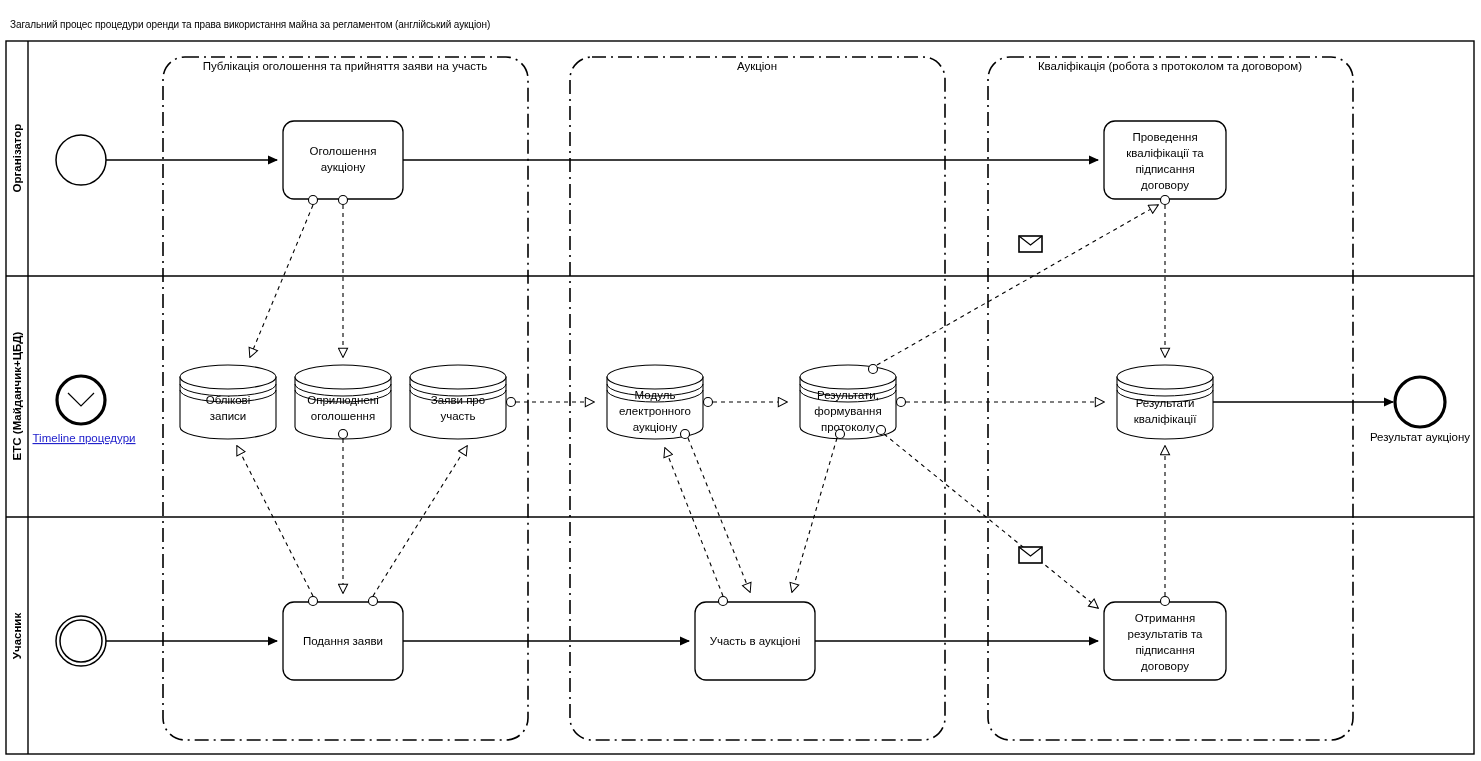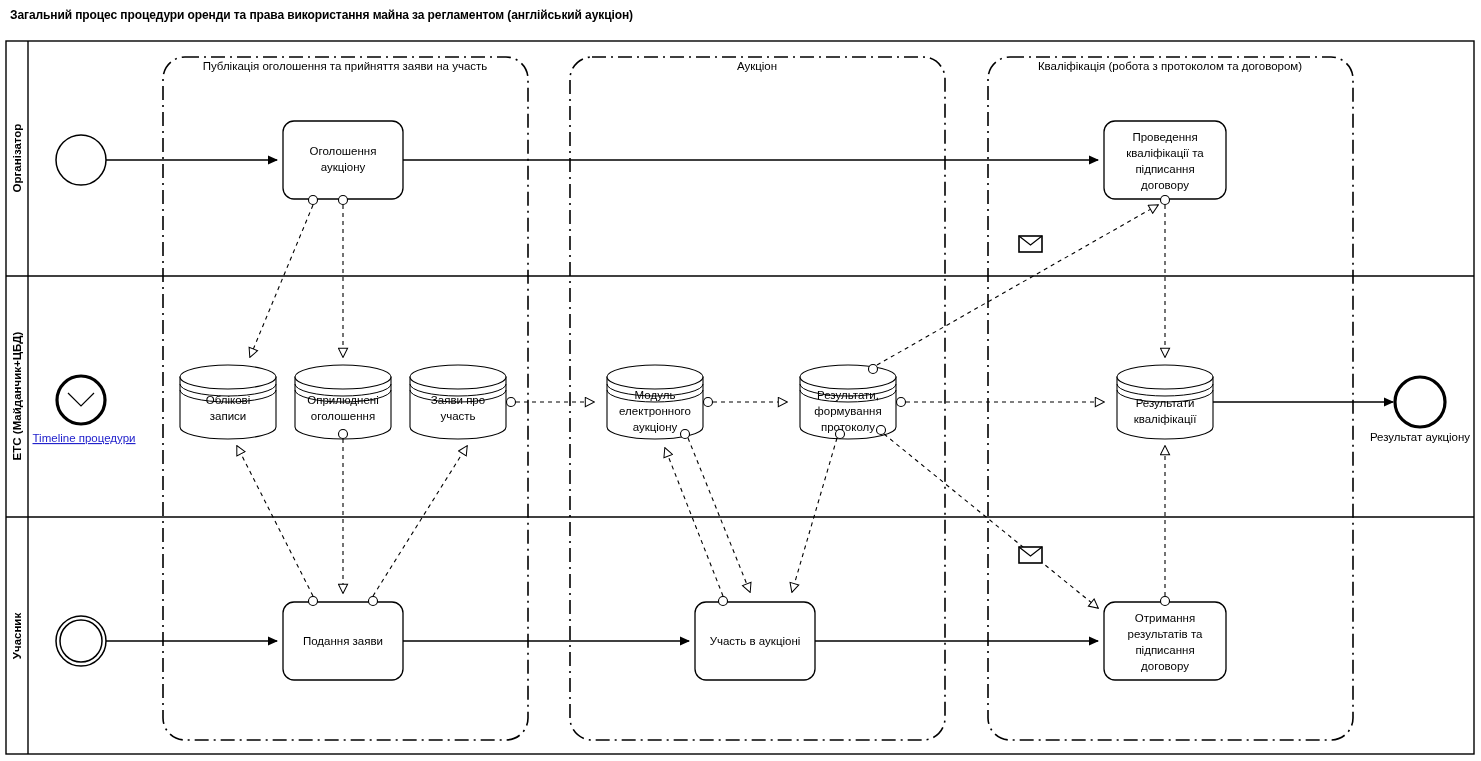--- a/index.html
+++ b/index.html
@@ -2,22 +2,22 @@
 <html><head>
 <meta charset="utf-8">
 <style>
   html,body{margin:0;padding:0;background:#ffffff;}
   body{
     width:1481px;height:761px;overflow:hidden;
     font-family:"Liberation Sans","DejaVu Sans",sans-serif;
     color:#000;
   }
   #page-title{
-    position:absolute;left:10px;top:8px;
-    font-size:12px;font-weight:bold;letter-spacing:-0.1px;white-space:nowrap;
+    position:absolute;left:10px;top:19px;
+    font-size:10px;font-weight:normal;letter-spacing:-0.1px;white-space:nowrap;
   }
   svg{position:absolute;left:0;top:0;}
   .ln{stroke:#000;fill:none;}
   .lane-rect{fill:none;stroke:#000;stroke-width:1.4;}
   .lane-label{font-size:11.5px;font-weight:bold;}
   .grp{fill:none;stroke:#000;stroke-width:1.6;stroke-dasharray:14 5 2 5;}
   .grp-label{font-size:11.5px;text-anchor:middle;}
   .task{fill:#ffffff;stroke:#000;stroke-width:1.3;}
   .task-txt{font-size:11.5px;text-anchor:middle;}
   .store-body{fill:#ffffff;stroke:#000;stroke-width:1.1;}

